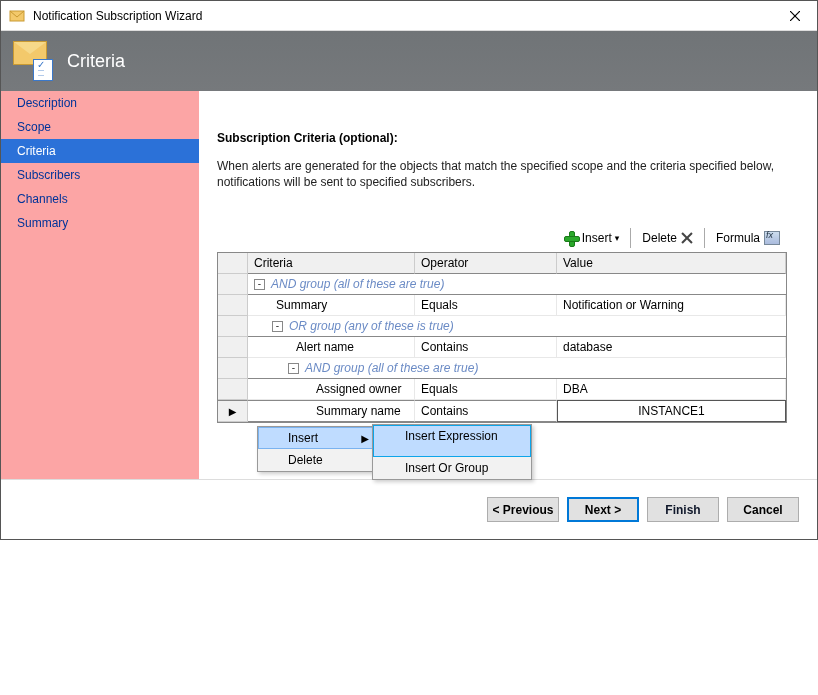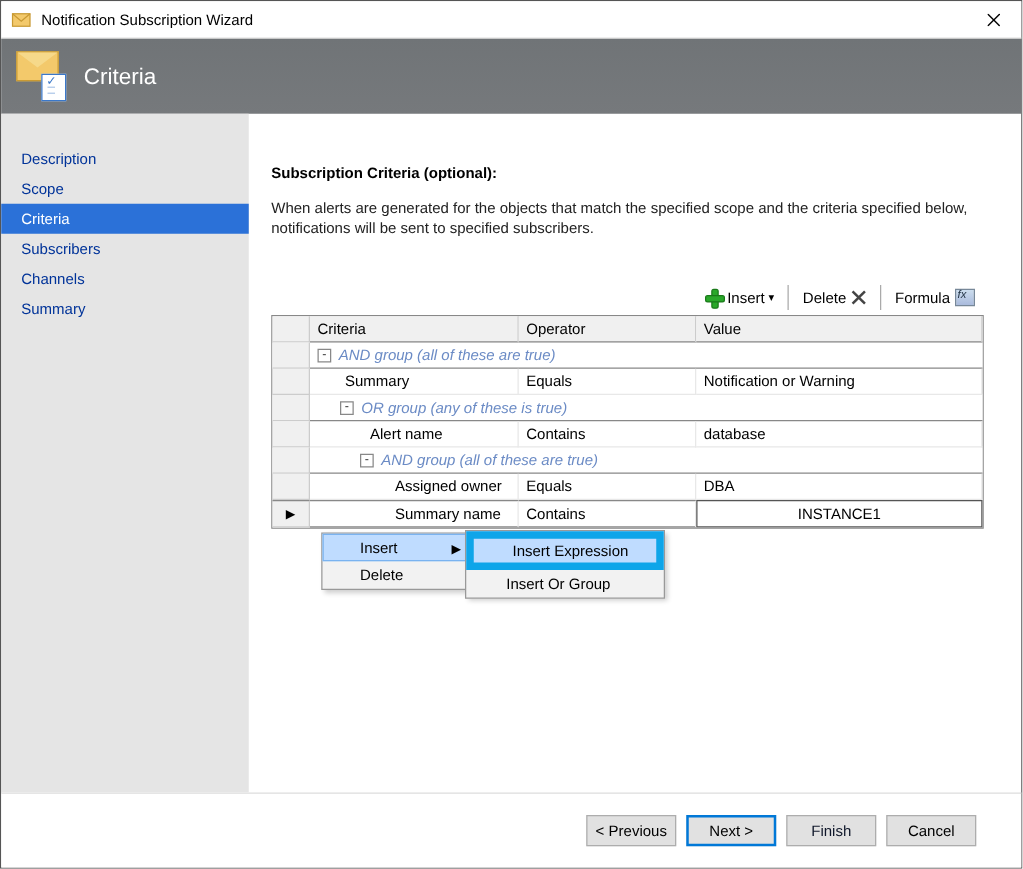--- a/index.html
+++ b/index.html
@@ -1,34 +1,34 @@
 <!DOCTYPE html>
 <html><head>
 <meta charset="utf-8">
 <style>
   * { box-sizing: border-box; font-family: "Segoe UI", Tahoma, sans-serif; }
   html, body { margin:0; padding:0; width:818px; height:695px; background:#fff; overflow:hidden; }
-  .window { width:818px; height:695px; border:1px solid #555; display:flex; flex-direction:column; background:#fff; }
+  .window { width:818px; height:540px; border:1px solid #555; display:flex; flex-direction:column; background:#fff; }
 
   .titlebar { height:30px; display:flex; align-items:center; padding:0 0 0 8px; border-bottom:1px solid #ddd; background:#fff; }
   .titlebar .app-icon { width:16px; height:16px; margin-right:8px; }
   .titlebar .title { font-size:12px; color:#000; flex:1; }
   .titlebar .close { width:44px; height:29px; display:flex; align-items:center; justify-content:center; font-size:14px; color:#000; }
 
   .banner { height:60px; background:linear-gradient(#707477,#76797c); display:flex; align-items:center; padding-left:12px; }
   .banner .ico-wrap { width:40px; height:40px; position:relative; margin-right:14px; }
   .envelope { position:absolute; top:0; left:0; width:34px; height:24px; background:#f3c96b; border:1px solid #c99a33; }
   .envelope::before { content:""; position:absolute; top:0; left:0; right:0; height:0; border-left:16px solid transparent; border-right:16px solid transparent; border-top:12px solid #f6d98a; }
   .clip { position:absolute; bottom:0; right:0; width:20px; height:22px; background:#fff; border:1px solid #3b78c9; }
   .clip::before { content:"✓"; position:absolute; top:-1px; left:3px; font-size:10px; color:#3b78c9; }
   .clip::after { content:"—\A—"; white-space:pre; position:absolute; top:8px; left:4px; font-size:6px; color:#3b78c9; line-height:5px; }
   .banner-title { color:#fff; font-size:18px; font-weight:400; }
 
   .body { flex:1; display:flex; }
-  .sidebar { width:198px; background:#e5e5e5; padding-top:24px; }
+  .sidebar { width:198px; background:#fca5a5; padding-top:0; }
   .sbi { padding:5px 16px; font-size:12px; color:#003399; cursor:default; }
   .sbi.active { background:#2b71d8; color:#fff; }
 
   .main { flex:1; padding:40px 30px 0 18px; position:relative; }
   .section-title { font-size:12px; font-weight:700; color:#000; margin-bottom:14px; }
   .desc { font-size:12px; color:#222; line-height:1.3; max-width:560px; margin-bottom:36px; }
 
   .toolbar { display:flex; justify-content:flex-end; align-items:center; gap:2px; margin-bottom:2px; }
   .tbtn { height:24px; display:flex; align-items:center; padding:0 6px; font-size:12px; color:#000; border:1px solid transparent; background:#fff; }
   .tsep { width:1px; height:20px; background:#aaa; margin:0 2px; }
@@ -61,23 +61,23 @@
   .sel .gc { border-top:1px solid #888; border-bottom:1px solid #888; }
   .sel .c-val { background:#fff; border:1px solid #555;text-align:center; }
   .rowptr { font-size:10px; color:#000; }
 
   .ctxmenu { position:absolute; background:#f2f2f2; border:1px solid #999; top:426px; left:257px; font-size:12px; box-shadow:2px 2px 4px rgba(0,0,0,0.2); }
   .ctxmenu .mi { width:120px; padding:4px 24px 4px 30px; position:relative; }
   .ctxmenu .mi.hi { background:#bfdcff; border:1px solid #7ab3f0; padding:3px 23px 3px 29px; }
   .ctxmenu .mi .arrow { position:absolute; right:8px; top:5px; font-size:10px; }
   .submenu { position:absolute; left:372px; top:424px; background:#f2f2f2; border:1px solid #999; font-size:12px; box-shadow:2px 2px 4px rgba(0,0,0,0.2); }
   .submenu .mi { width:158px; padding:4px 16px 4px 32px; }
-  .submenu .mi.hi { background:#bfdcff; border:6px solid #0ea5e9; padding:3px 15px 2px 31px; }
-
-  .footer { height:60px; border-top:1px solid #ddd; display:flex; align-items:center; justify-content:flex-end; padding-right:36px; gap:8px; background:#fff; }
+  .submenu .mi.hi { background:#bfdcff; border:1px solid #0ea5e9; padding:3px 15px 13px 31px; }
+
+  .footer { height:60px; border-top:1px solid #ddd; display:flex; align-items:center; justify-content:flex-end; padding-right:18px; gap:8px; background:#fff;font-weight:bold; }
   .fbtn { width:72px; height:25px; font-size:12px; border:1px solid #adadad; background:#e1e1e1; display:flex; align-items:center; justify-content:center; }
   .fbtn.primary { border:2px solid #0078d7; background:#e1e1e1; width:72px; height:25px; }
   .fbtn.disabled { color:#0f172a; }
 </style>
 </head>
 <body>
 
 <div class="window">
 
   <div class="titlebar">

